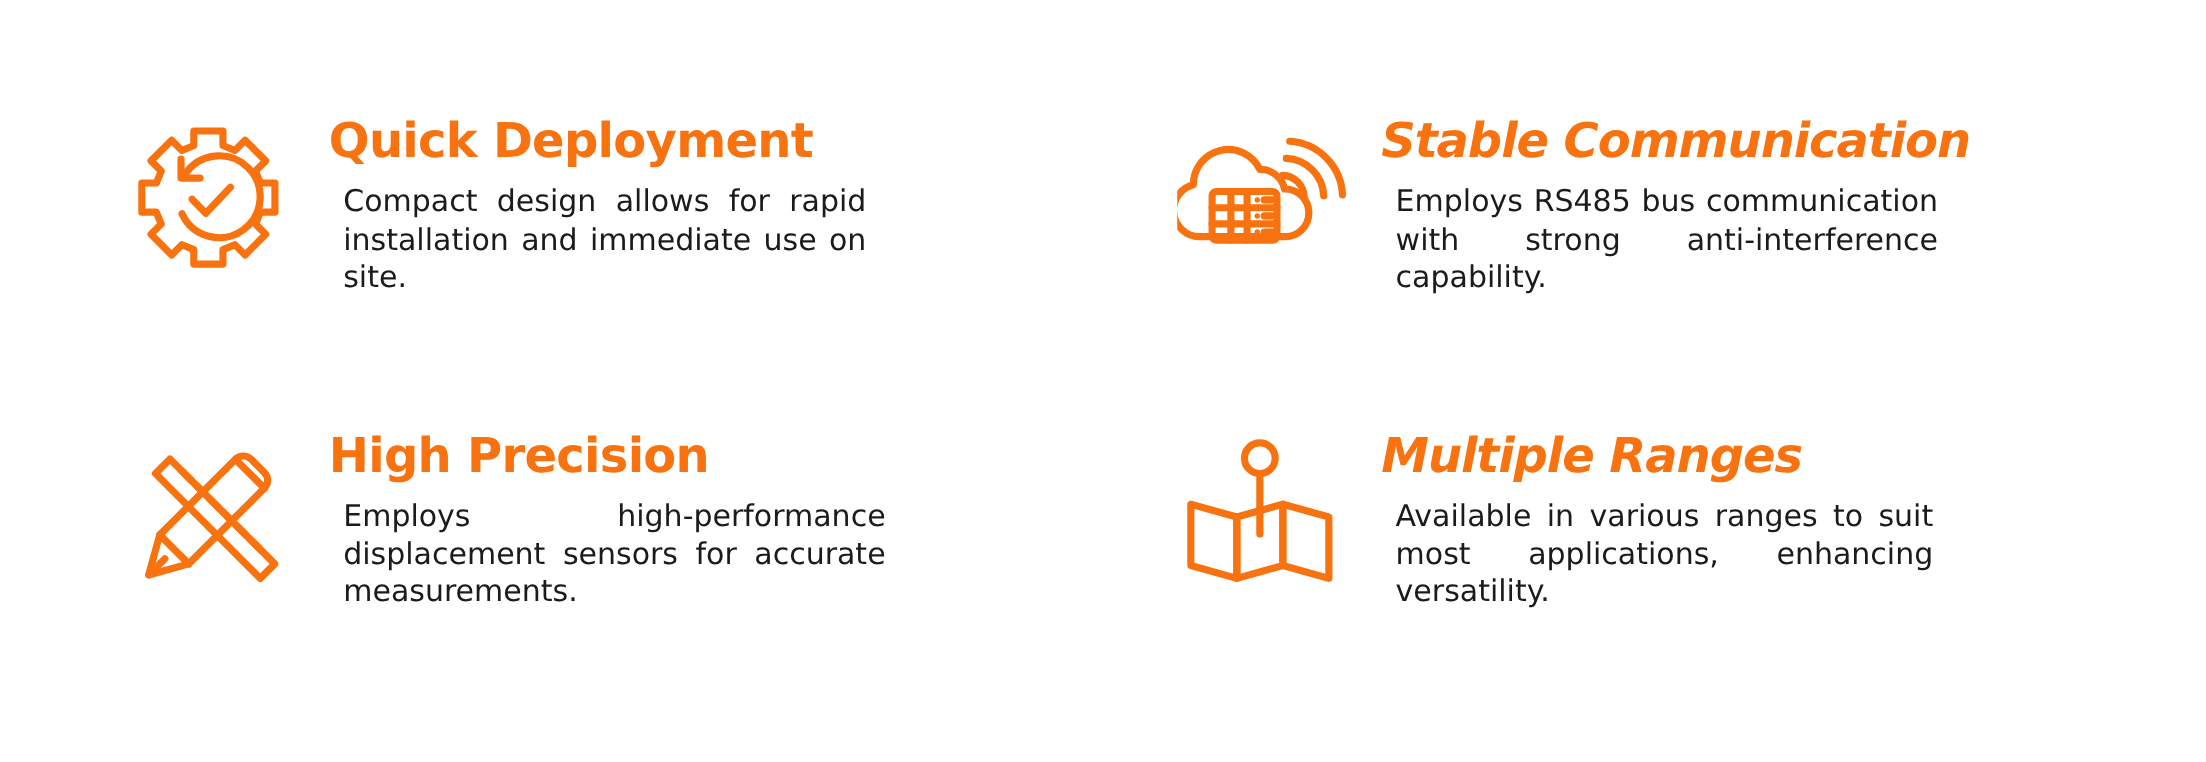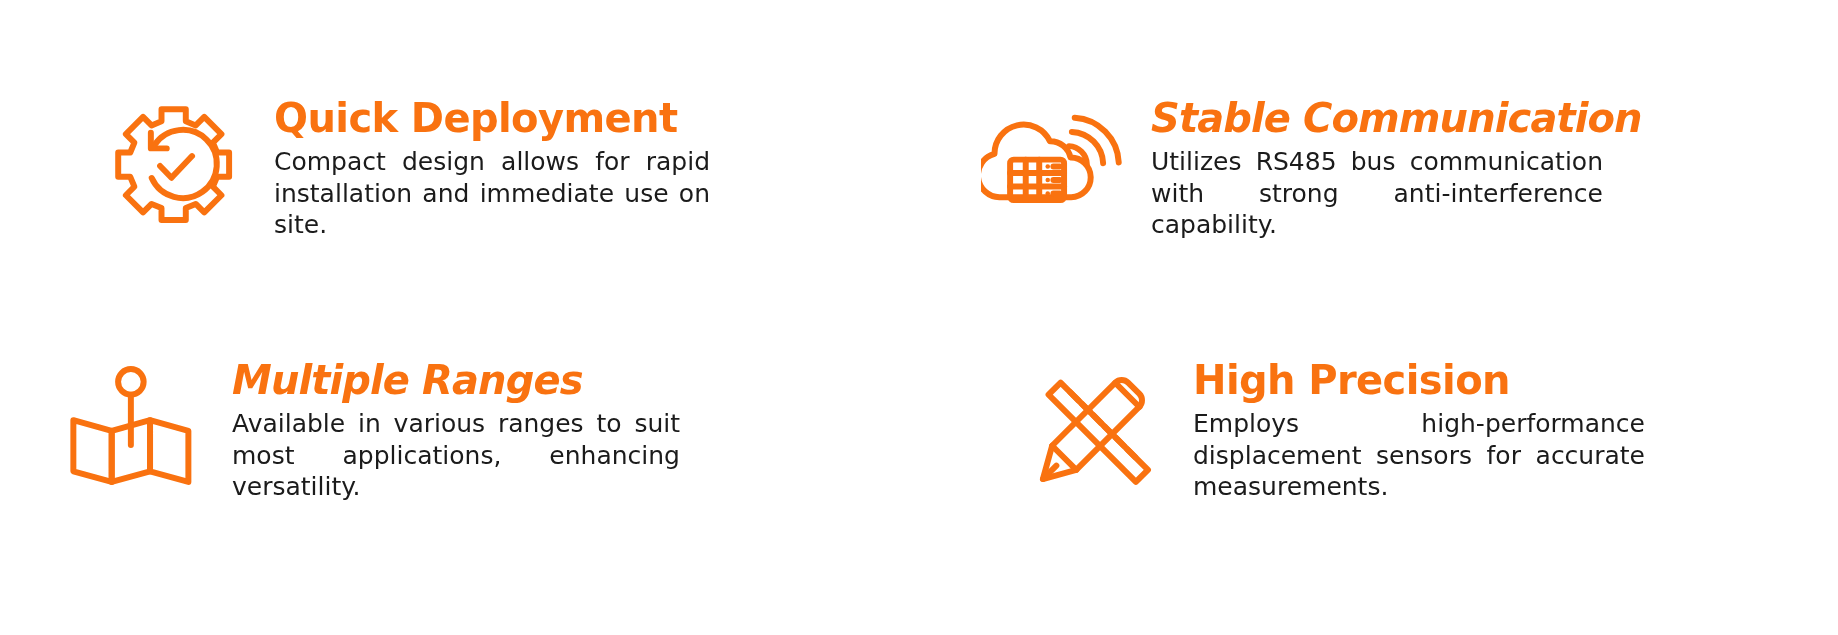--- a/index.html
+++ b/index.html
@@ -57,21 +57,21 @@
     margin: 0 0 6px 0;
     font-family: "DejaVu Sans", sans-serif;
     font-weight: bold;
     font-size: 40px;
     line-height: 1.08;
     letter-spacing: -0.6px;
     color: #F97210;
     white-space: nowrap;
   }
   .feature-desc {
-    margin: 0;
+    margin: 12px;
     font-family: "DejaVu Sans", sans-serif;
     font-size: 25px;
     line-height: 1.26;
     color: #1b1b1b;
     text-align: justify;
     text-justify: inter-word;
     hyphens: manual;
   }
   .card-quick  .feature-desc { width: 436px; }
   .card-stable .feature-desc { width: 452px; }
@@ -116,37 +116,21 @@
         <line x1="51.0" y1="50.4" x2="55.5" y2="50.4"></line>
         <line x1="51.0" y1="59.8" x2="55.5" y2="59.8"></line>
         <line x1="51.0" y1="69.3" x2="55.5" y2="69.3"></line>
         <path d="M62.0 36.0 A13.0 13.0 0 0 1 74.5 48.5"></path>
         <path d="M64.0 26.0 A23.0 23.0 0 0 1 86.0 48.0"></path>
         <path d="M66.0 16.0 A33.0 33.0 0 0 1 97.0 47.5"></path>
       </svg>
     </div>
     <div class="feature-body">
       <h3 class="feature-title">Stable Communication</h3>
-      <p class="feature-desc">Utilizes RS485 bus communication with strong anti-interference capabil­ity.</p>
-    </div>
-  </div>
-
-  <div class="feature-card row-2 col-2 card-ranges">
-    <div class="feature-icon">
-      <svg viewBox="0 0 100 100" fill="none" xmlns="http://www.w3.org/2000/svg" stroke="#F97210" stroke-width="4.2" stroke-linecap="round" stroke-linejoin="round">
-        <path d="M8.0 44.5 L35.0 52.0 L35.0 88.0 L8.0 80.5 Z"></path>
-        <path d="M35.0 52.0 L62.0 44.5 L62.0 80.5 L35.0 88.0 Z"></path>
-        <path d="M62.0 44.5 L89.0 52.0 L89.0 88.0 L62.0 80.5 Z"></path>
-        <circle cx="48.5" cy="17.5" r="9.0"></circle>
-        <line x1="48.5" y1="26.5" x2="48.5" y2="62.0"></line>
-      </svg>
-    </div>
-    <div class="feature-body">
-      <h3 class="feature-title">Multiple Ranges</h3>
-      <p class="feature-desc">Available in various ranges to suit most applications, enhancing versa­tility.</p>
+      <p class="feature-desc">Employs RS485 bus communication with strong anti-interference capabil­ity.</p>
     </div>
   </div>
 
   <div class="feature-card row-2 col-1 card-precision">
     <div class="feature-icon">
       <svg viewBox="0 0 100 100" fill="none" xmlns="http://www.w3.org/2000/svg" stroke="#F97210" stroke-width="4.2" stroke-linecap="round" stroke-linejoin="round">
 
         <path d="M18.0 26.5 L26.5 18.0 L88.0 79.5 L79.5 88.0 Z"></path>
         <line x1="33.5" y1="25.0" x2="39.0" y2="30.5"></line>
         <line x1="41.5" y1="33.0" x2="47.0" y2="38.5"></line>
@@ -160,13 +144,29 @@
         <line x1="20.5" y1="62.5" x2="37.5" y2="79.5"></line>
         <line x1="14.2" y1="85.8" x2="23.5" y2="76.5"></line>
       </svg>
     </div>
     <div class="feature-body">
       <h3 class="feature-title">High Precision</h3>
       <p class="feature-desc">Employs high-performance displace­ment sensors for accurate measure­ments.</p>
     </div>
   </div>
 
+  <div class="feature-card row-2 col-2 card-ranges">
+    <div class="feature-icon">
+      <svg viewBox="0 0 100 100" fill="none" xmlns="http://www.w3.org/2000/svg" stroke="#F97210" stroke-width="4.2" stroke-linecap="round" stroke-linejoin="round">
+        <path d="M8.0 44.5 L35.0 52.0 L35.0 88.0 L8.0 80.5 Z"></path>
+        <path d="M35.0 52.0 L62.0 44.5 L62.0 80.5 L35.0 88.0 Z"></path>
+        <path d="M62.0 44.5 L89.0 52.0 L89.0 88.0 L62.0 80.5 Z"></path>
+        <circle cx="48.5" cy="17.5" r="9.0"></circle>
+        <line x1="48.5" y1="26.5" x2="48.5" y2="62.0"></line>
+      </svg>
+    </div>
+    <div class="feature-body">
+      <h3 class="feature-title">Multiple Ranges</h3>
+      <p class="feature-desc">Available in various ranges to suit most applications, enhancing versa­tility.</p>
+    </div>
+  </div>
+
 </div>
 
 </body></html>

